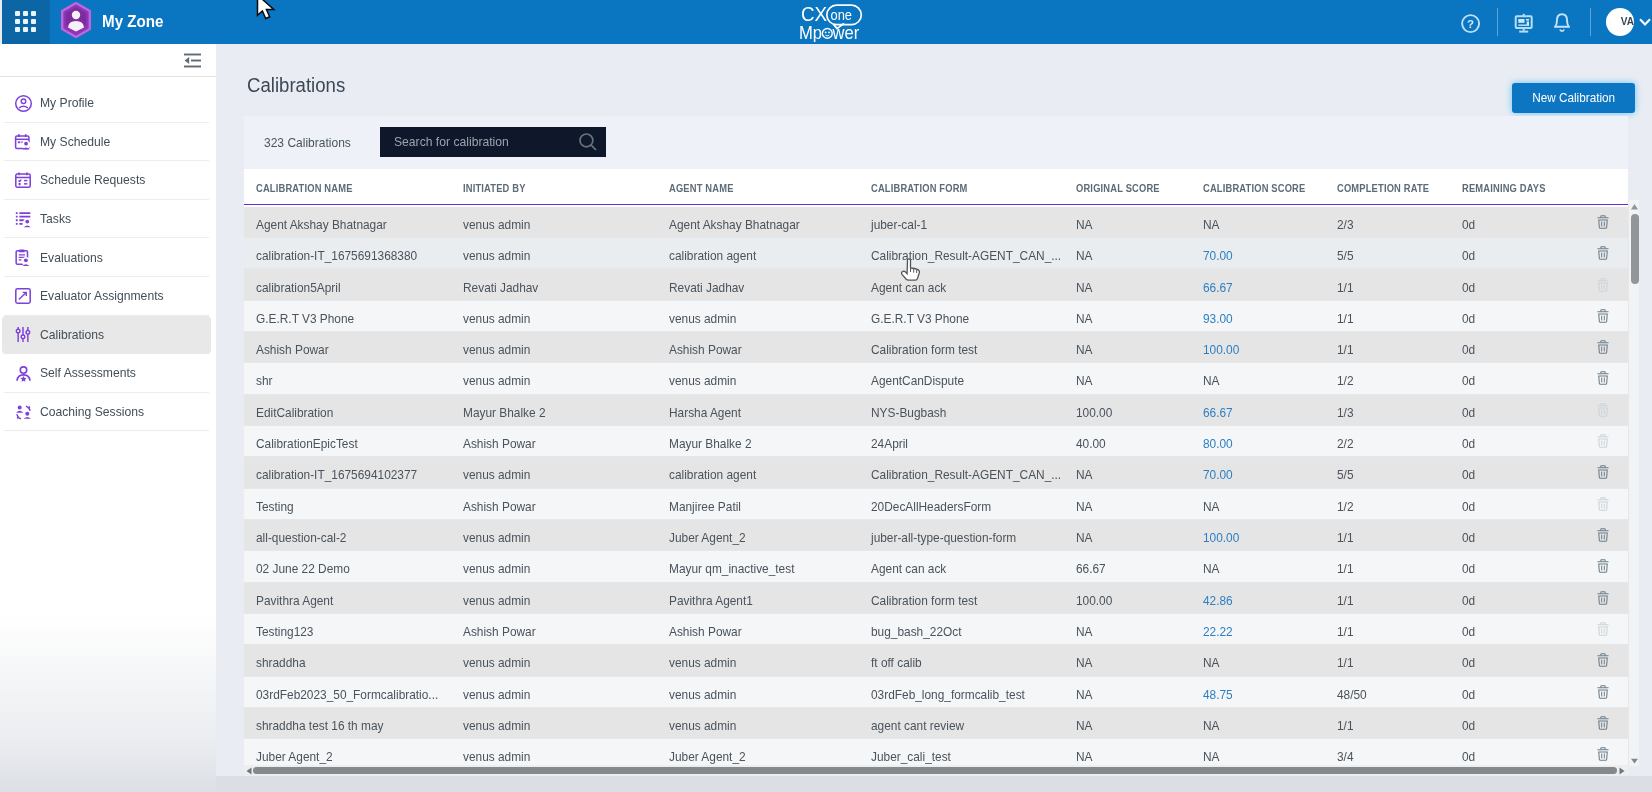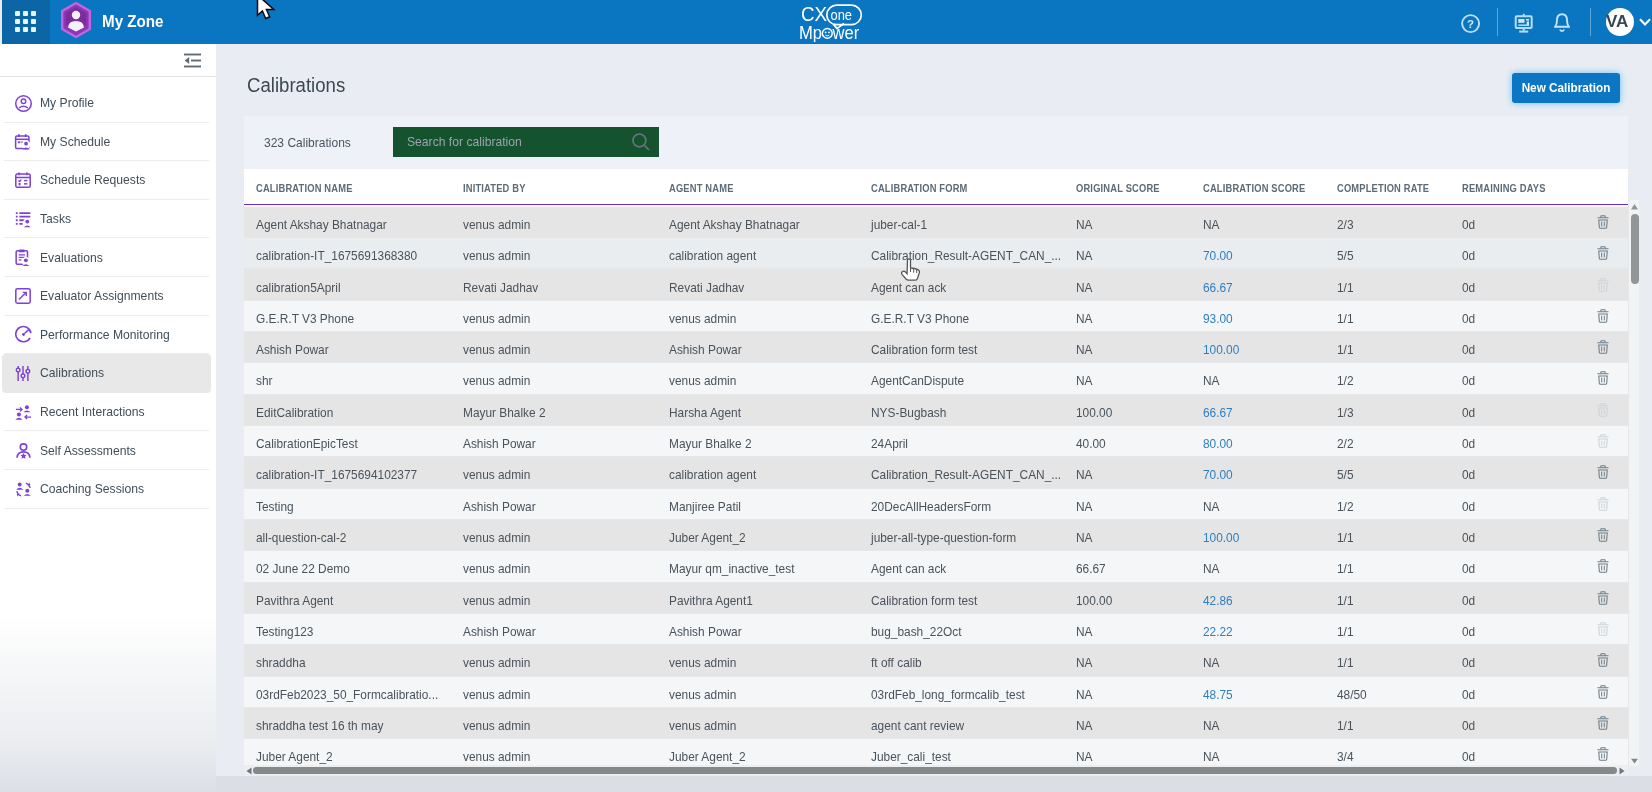--- a/index.html
+++ b/index.html
@@ -11,25 +11,25 @@
 #sidehead{position:absolute;left:0;top:0;width:216px;height:33px;border-bottom:1px solid #e3e3e3}
 #menu{position:absolute;left:0;top:40px;width:214px}
 .mi{position:relative;height:38.6px;display:flex;align-items:center}
 .mi .ic{position:absolute;left:13px;top:50%;transform:translateY(-50%);width:20px;height:20px;display:flex;align-items:center;justify-content:center}
 .mi .lb{position:absolute;left:40px;top:50%;transform:translateY(-52%) scaleX(.9);transform-origin:0 50%;font-size:13.5px;color:#414e59}
 .mi .sep{position:absolute;left:4px;right:5px;bottom:0;height:1px;background:#ececec}
 .mi.sel{background:#e8e8e8;border-radius:4px;margin:0 3px 0 2px}
 .mi.sel .ic{left:11px}.mi.sel .lb{left:38px}
 #content{position:absolute;left:216px;top:44px;width:1436px;height:748px;background:#e9edf3}
 h1{position:absolute;left:31px;top:29.5px;font-size:20px;font-weight:500;color:#3c4855;transform:scaleX(.93);transform-origin:0 0}
-#newcal{position:absolute;left:1296px;top:29px;width:108px;height:30px;background:#0d76c2;border-radius:3px;color:#fff;font-size:13.5px;font-weight:700;text-align:center;line-height:30px;box-shadow:0 0 7px rgba(90,190,255,.9);transform:scaleX(1)}
+#newcal{position:absolute;left:1296px;top:39px;width:123px;height:30px;background:#0d76c2;border-radius:3px;color:#fff;font-size:13.5px;font-weight:400;text-align:center;line-height:30px;box-shadow:0 0 7px rgba(90,190,255,.9);transform:scaleX(1)}
 #card{position:absolute;left:28px;top:71.6px;width:1384px;background:#eef1f7}
 #toolbar{position:relative;height:53px}
 #count{position:absolute;left:20px;top:19px;font-size:13.5px;color:#49545f;transform:scaleX(.89);transform-origin:0 0}
-#search{position:absolute;left:149px;top:11px;width:266px;height:30px;background:#14532d}
+#search{position:absolute;left:136px;top:11px;width:226px;height:30px;background:#0f172a}
 #search .ph{position:absolute;left:14px;top:7px;font-size:13.5px;color:#9aa5b0;transform:scaleX(.9);transform-origin:0 0}
 #thead{position:relative;height:36.1px;background:#fff;border-bottom:1px solid #6d28d9}
 .hc{position:absolute;top:13px;font-size:11px;font-weight:700;color:#5d6b77;letter-spacing:.2px;white-space:nowrap;transform:scaleX(.85);transform-origin:0 0}
 #tbody{position:relative;background:#fff;border-top:2.7px solid #fff}
 .row{position:relative;height:31.33px;border-bottom:1px solid #e5e8ea;background:#e5e5e5}
 .row.alt{background:#f4f6f7}
 .row.hov{background:#e9edf0}
 .cell{position:absolute;top:50%;transform:translateY(calc(-50% + 2.2px)) scaleX(.88);transform-origin:0 50%;font-size:13.5px;color:#4a535c;white-space:nowrap}
 .cell.lk{color:#2e7fc2}
 .c1{left:12px}
@@ -87,21 +87,21 @@
         <path d="M5.2 18.6 H14.2" stroke-width="2"></path>
       </g>
     </svg>
 <svg style="position:absolute;left:1552px;top:12.5px" width="16" height="21" viewBox="0 0 16 21">
       <g fill="none" stroke="#c4e4f9">
         <path d="M8 1.2 q5 0 5 5.8 q0 4.4 1.9 6.8 H1.1 q1.9 -2.4 1.9 -6.8 q0 -5.8 5 -5.8 Z" stroke-width="1.9"></path>
         <path d="M5.9 16.6 a2.2 2.2 0 0 0 4.2 0" stroke-width="1.7"></path>
       </g>
     </svg>
 <div style="position:absolute;left:1588px;top:8px;width:1px;height:28px;background:rgba(255,255,255,.35)"></div>
-<div style="position:absolute;left:1604px;top:8px;width:28px;height:28px;border-radius:50%;background:#fff;color:#3b4650;font-size:17px;font-weight:700;text-align:left;line-height:28px">VA</div>
+<div style="position:absolute;left:1604px;top:8px;width:28px;height:28px;border-radius:50%;background:#fff;color:#3b4650;font-size:10px;font-weight:700;text-align:right;line-height:28px">VA</div>
 <svg style="position:absolute;left:1636px;top:17px" width="14" height="10" viewBox="0 0 14 10">
       <path d="M2 2.2 L7 7.4 L12 2.2" fill="none" stroke="#fff" stroke-width="2.1"></path>
     </svg>
 </div>
 
 <div id="sidebar">
 <div id="sidehead">
 <svg style="position:absolute;left:184px;top:9px" width="17" height="15" viewBox="0 0 17 15">
         <g stroke="#5f6a73" stroke-width="1.9">
           <path d="M0 1.5 H17"></path>
@@ -185,55 +185,30 @@
         <span class="ic">
           <svg viewBox="0 0 20 20" width="18" height="18">
             <rect x="2" y="2" width="16" height="16" rx="1.8" fill="none" stroke="#7e41d8" stroke-width="1.7"></rect>
             <path d="M5.4 13.8 L13.2 6.4" stroke="#7e41d8" stroke-width="1.6"></path>
             <path d="M9.6 6 h4 v4" fill="none" stroke="#7e41d8" stroke-width="1.6"></path>
           </svg>
         </span>
         <span class="lb">Evaluator Assignments</span>
         <div class="sep"></div>
       </div>
-<div class="mi">
-        <span class="ic">
-          <svg viewBox="0 0 20 20" width="19" height="19">
-            <path d="M16.9 13.5 A8 8 0 1 1 17.8 8.6" fill="none" stroke="#7e41d8" stroke-width="1.7"></path>
-            <circle cx="10" cy="10" r="1.5" fill="#7e41d8"></circle>
-            <path d="M11 9 L15.6 4.9" stroke="#7e41d8" stroke-width="1.6"></path>
-          </svg>
-        </span>
-        <span class="lb">Performance Monitoring</span>
-        <div class="sep"></div>
-      </div>
 <div class="mi sel">
         <span class="ic">
           <svg viewBox="0 0 20 20" width="18" height="19">
             <path d="M4.6 1.6 V18.4 M10 1.6 V18.4 M15.4 1.6 V18.4" stroke="#7e41d8" stroke-width="1.6"></path>
             <circle cx="4.6" cy="6.2" r="2" fill="#fff" stroke="#7e41d8" stroke-width="1.6"></circle>
             <circle cx="10" cy="12.6" r="2" fill="#fff" stroke="#7e41d8" stroke-width="1.6"></circle>
             <circle cx="15.4" cy="7.6" r="2" fill="#fff" stroke="#7e41d8" stroke-width="1.6"></circle>
           </svg>
         </span>
         <span class="lb">Calibrations</span>
-      </div>
-<div class="mi">
-        <span class="ic">
-          <svg viewBox="0 0 20 20" width="19" height="19">
-            <circle cx="13.6" cy="4.4" r="2.1" fill="#7e41d8"></circle>
-            <path d="M9.8 9.8 Q13.6 5.9 17.4 9.8 Z" fill="#7e41d8"></path>
-            <circle cx="5.2" cy="12.2" r="2.1" fill="#7e41d8"></circle>
-            <path d="M1.4 17.6 Q5.2 13.7 9 17.6 Z" fill="#7e41d8"></path>
-            <path d="M2 6.8 h6.4 m-2.2 -2.2 l2.3 2.2 -2.3 2.2" fill="none" stroke="#7e41d8" stroke-width="1.3"></path>
-            <path d="M18 14.8 h-6.4 m2.2 -2.2 l-2.3 2.2 2.3 2.2" fill="none" stroke="#7e41d8" stroke-width="1.3"></path>
-          </svg>
-        </span>
-        <span class="lb">Recent Interactions</span>
-        <div class="sep"></div>
       </div>
 <div class="mi">
         <span class="ic">
           <svg viewBox="0 0 20 20" width="19" height="19">
             <circle cx="10" cy="6.4" r="3.4" fill="none" stroke="#7e41d8" stroke-width="1.7"></circle>
             <path d="M3.2 17.6 Q3.6 11.4 10 11.4 Q16.4 11.4 16.8 17.6" fill="none" stroke="#7e41d8" stroke-width="1.7"></path>
             <path d="M10 12.6 l1 2 2.2.3 -1.6 1.5.4 2.2 -2-1 -2 1 .4-2.2 -1.6-1.5 2.2-.3 Z" fill="#7e41d8"></path>
           </svg>
         </span>
         <span class="lb">Self Assessments</span>

